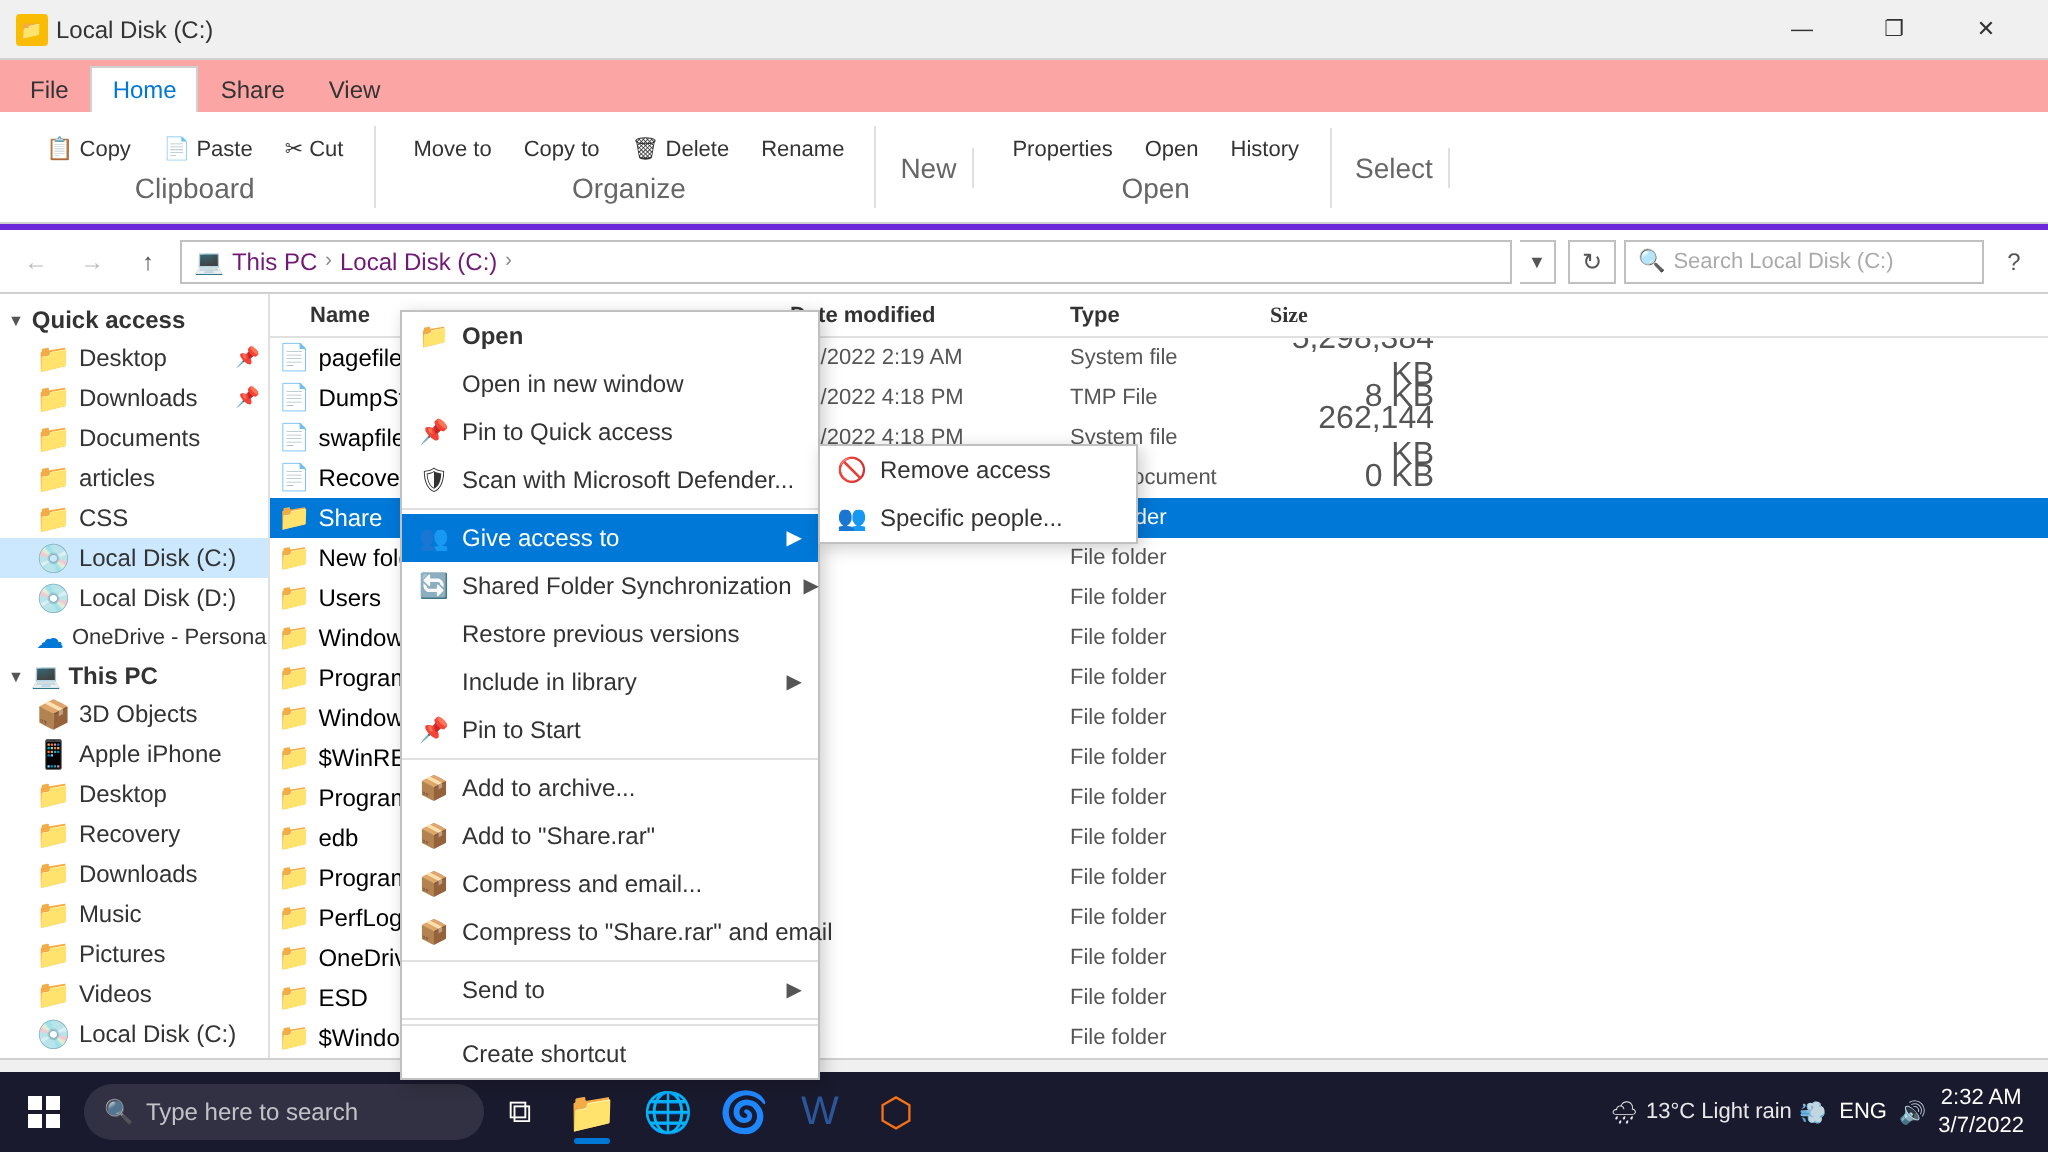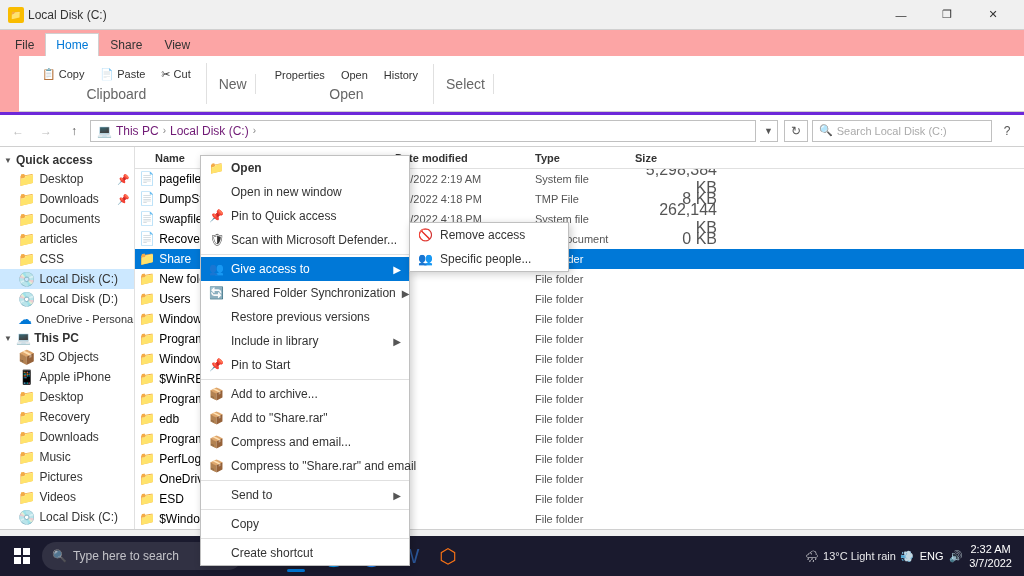--- a/index.html
+++ b/index.html
@@ -81,21 +81,20 @@
       color: #0078d7;
     }
     .ribbon-content {
       background: white;
       border-bottom: 1px solid #d0d0d0;
       height: 56px;
       display: flex;
       align-items: center;
       padding: 4px 8px;
       gap: 4px;
-      margin-left: 19px;
     }
 
     
     .address-bar {
       height: 32px;
       background: white;
       border-bottom: 1px solid #d0d0d0;
       display: flex;
       align-items: center;
       padding: 0 6px;
@@ -237,21 +236,21 @@
       border-bottom: 1px solid #e0e0e0;
       font-size: 11px;
       color: #333;
       font-weight: 600;
       position: sticky;
       top: 0;
     }
     .col-name { width: 260px; padding-left: 20px; }
     .col-date { width: 140px; }
     .col-type { width: 100px; }
-    .col-size { width: 90px; }
+    .col-size { width: 90px; font-family: Liberation Serif, serif; }
     .file-row {
       display: flex;
       align-items: center;
       height: 20px;
       border-bottom: 1px solid transparent;
       cursor: pointer;
       font-size: 12px;
     }
     .file-row.highlighted { background: #0078d7; color: white; }
     .file-name-cell {
@@ -511,20 +510,29 @@
   <div class="ribbon-content">
     <div class="ribbon-group">
       <div class="ribbon-btns">
         <div class="ribbon-action-btn">📋 Copy</div>
         <div class="ribbon-action-btn">📄 Paste</div>
         <div class="ribbon-action-btn">✂ Cut</div>
       </div>
       <div class="ribbon-group-label">Clipboard</div>
     </div>
     <div class="ribbon-group">
+      <div class="ribbon-btns">
+        <div class="ribbon-action-btn">Move to</div>
+        <div class="ribbon-action-btn">Copy to</div>
+        <div class="ribbon-action-btn">🗑 Delete</div>
+        <div class="ribbon-action-btn">Rename</div>
+      </div>
+      <div class="ribbon-group-label">Organize</div>
+    </div>
+    <div class="ribbon-group">
       <div class="ribbon-group-label">New</div>
     </div>
     <div class="ribbon-group">
       <div class="ribbon-btns">
         <div class="ribbon-action-btn">Properties</div>
         <div class="ribbon-action-btn">Open</div>
         <div class="ribbon-action-btn">History</div>
       </div>
       <div class="ribbon-group-label">Open</div>
     </div>
@@ -885,24 +893,20 @@
     <span class="ctx-icon">📦</span>
     <span>Compress to "Share.rar" and email</span>
   </div>
   <div class="ctx-separator"></div>
   <div class="ctx-item">
     <span class="ctx-icon"></span>
     <span>Send to</span>
     <span class="ctx-arrow">▶</span>
   </div>
   <div class="ctx-separator"></div>
-  <div class="ctx-item">
-    <span class="ctx-icon"></span>
-    <span>Copy</span>
-  </div>
   <div class="ctx-separator"></div>
   <div class="ctx-item">
     <span class="ctx-icon"></span>
     <span>Create shortcut</span>
   </div>
 
 </div>
 
 <div class="submenu">
   <div class="ctx-item">

